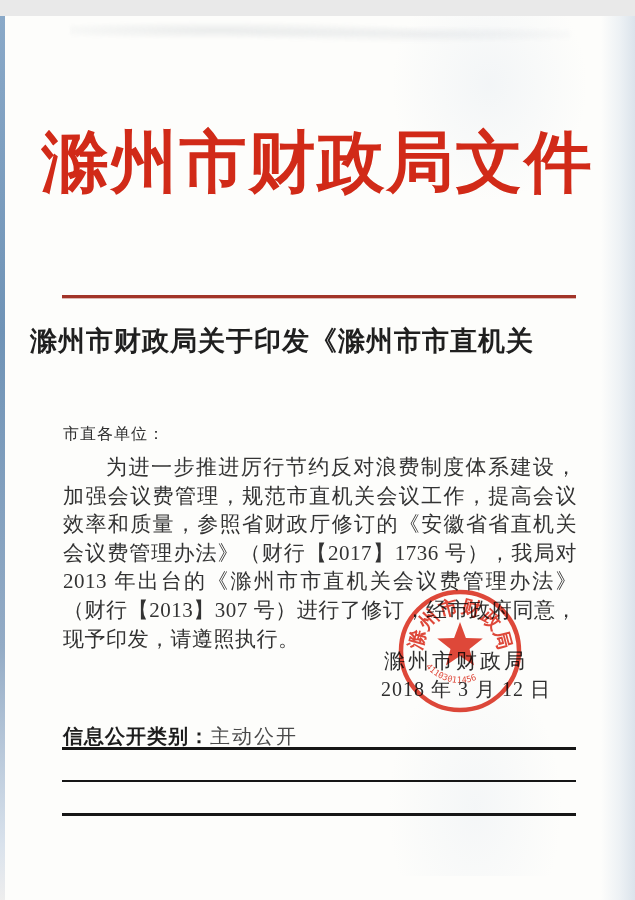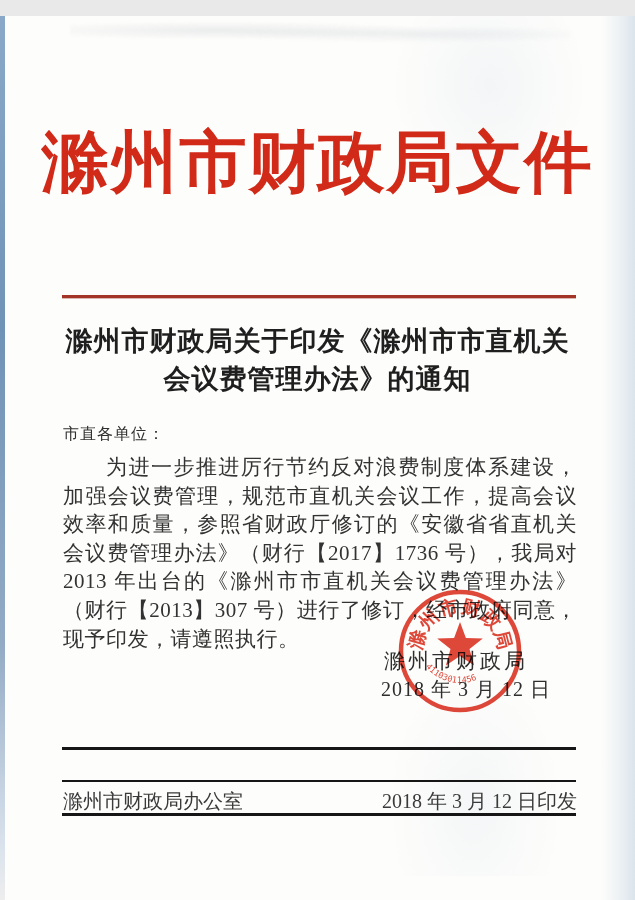--- a/index.html
+++ b/index.html
@@ -37,21 +37,21 @@
     text-align:center; font-size:20px; color:#383838; letter-spacing:1px;
   }
   .red-rule{
     position:absolute; top:279px; left:62px; width:514px; height:3px;
     background:#a23428; box-shadow:0 1px 0 rgba(162,52,40,.35);
   }
 
   
   .doc-title{
     position:absolute; top:306px; left:30px; width:575px;
-    text-align:center; font-size:27px; font-weight:bold; color:#1f1f1f;
+    font-size:27px; font-weight:bold; color:#1f1f1f;
     line-height:38px; letter-spacing:1px;
   }
 
   
   .salutation{position:absolute; top:408px; left:63px; font-size:16px; color:#303030; letter-spacing:1px;}
   .body-par{
     position:absolute; top:437px; left:63px; width:514px;
     font-size:21px; line-height:28.6px; color:#333;
     text-align:justify; text-indent:43px; letter-spacing:.5px;
   }
@@ -83,21 +83,20 @@
   <div class="edge-right"></div>
   <div class="smudge-top"></div>
   <div class="tint-mid"></div>
   <div class="bottom-line"></div>
 
   <div class="org-title">滁州市财政局文件</div>
   <div class="red-rule"></div>
 
   <div class="doc-title">
     <div>滁州市财政局关于印发《滁州市市直机关</div>
-    <div>会议费管理办法》的通知</div>
   </div>
 
   <div class="salutation">市直各单位：</div>
   <div class="body-par">为进一步推进厉行节约反对浪费制度体系建设，加强会议费管理，规范市直机关会议工作，提高会议效率和质量，参照省财政厅修订的《安徽省省直机关会议费管理办法》（财行【2017】1736 号），我局对 2013 年出台的《滁州市市直机关会议费管理办法》（财行【2013】307 号）进行了修订，经市政府同意，现予印发，请遵照执行。</div>
 
   <div class="signer">滁州市财政局</div>
   <div class="sign-date">2018 年 3 月 12 日</div>
 
   <svg class="seal" viewBox="0 0 144 144">
     <circle cx="72" cy="72" r="59" fill="none" stroke="#de3a2b" stroke-width="4.5"></circle>
@@ -109,23 +108,22 @@
       <text x="72" y="34" transform="rotate(15,72,72)">财</text>
       <text x="72" y="34" transform="rotate(45,72,72)">政</text>
       <text x="72" y="34" transform="rotate(75,72,72)">局</text>
     </g>
     <path id="seal-serial-arc" d="M 34 83 A 45 45 0 0 0 110 83" fill="none"></path>
     <text font-size="8.5" fill="#de3a2b" font-family="DejaVu Sans Mono, monospace">
       <textPath href="#seal-serial-arc" startOffset="6">41103011456</textPath>
     </text>
   </svg>
 
+  <div class="foot-row1">
+    <span class="foot-label">信息公开类别：</span><span class="foot-value">主动公开</span>
+  </div>
   <div class="rule rule-1"></div>
 
   <div class="rule rule-2"></div>
 
-  <div class="foot-row3">
-    <span>滁州市财政局办公室</span>
-    <span>2018 年 3 月 12 日印发</span>
-  </div>
   <div class="rule rule-3"></div>
 
 </div>
 
 </body></html>

